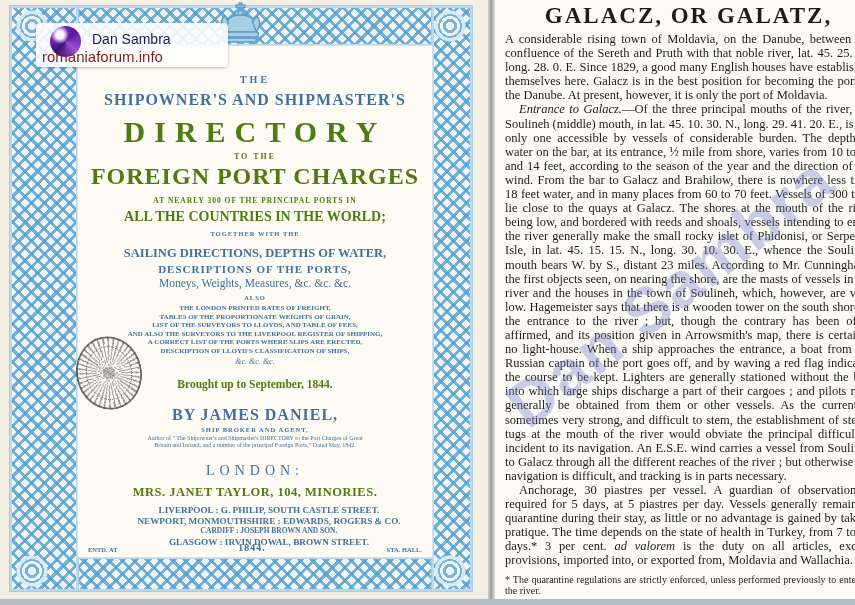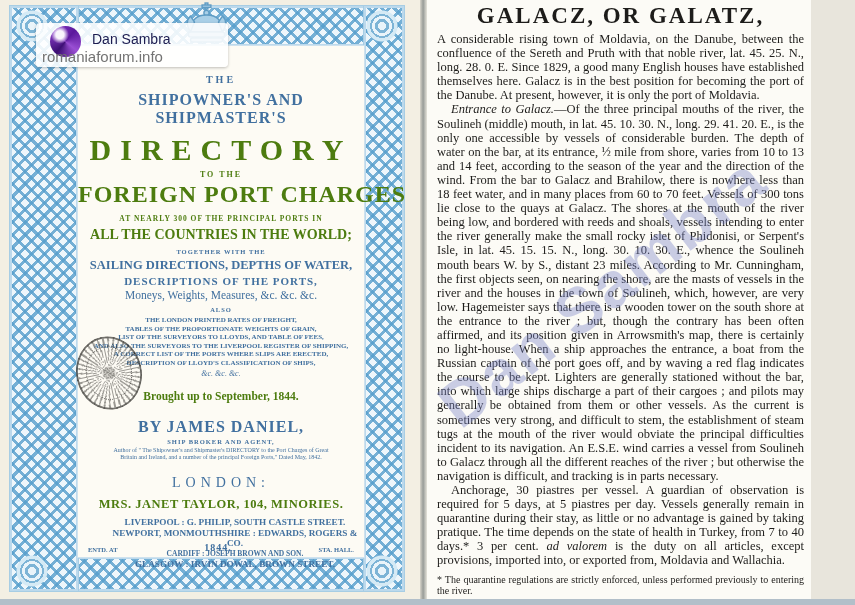--- a/index.html
+++ b/index.html
@@ -1,21 +1,21 @@
 <!DOCTYPE html>
 <html><head>
 <meta charset="utf-8">
 <style>
   * { box-sizing: border-box; margin: 0; padding: 0; }
   html,body { width:855px; height:605px; }
   body { font-family: "Liberation Serif", "DejaVu Serif", serif; background:#e8e5dc; overflow:hidden; }
   .scan { position:relative; width:855px; height:605px; display:flex; background:#e8e5dc; }
 
   
-  .left-page { position:relative; width:420px; height:605px; background:#f3efe3; overflow:hidden; flex:none; }
+  .left-page { position:relative; width:488px; height:605px; background:#f3efe3; overflow:hidden; flex:none; }
   .lattice {
     position:absolute;
     background-color:#eef6fb;
     background-image:
       repeating-linear-gradient(45deg,  rgba(86,158,204,.8) 0 3px, rgba(255,255,255,0) 3px 9px),
       repeating-linear-gradient(135deg, rgba(86,158,204,.8) 0 3px, rgba(255,255,255,0) 3px 9px);
     box-shadow: inset 0 0 0 2px #bcd9ec, 0 0 0 1px #a7cde4;
   }
   .frame-top    { left:10px; top:6px;  right:16px; height:40px; }
   .frame-bottom { left:10px; bottom:14px; right:16px; height:34px; }
@@ -32,21 +32,21 @@
   .blue   { color:#41709f; }
   .red    { color:#4d7c0f; }
   .t-the        { font-size:10px; letter-spacing:3px; font-weight:bold; }
   .t-ship       { font-size:16px; font-weight:bold; letter-spacing:1px; margin-top:6px; }
   .t-directory  { font-size:30px; font-weight:bold; letter-spacing:9px; margin-top:6px; }
   .t-tothe      { font-size:8px;  font-weight:bold; letter-spacing:2px; margin-top:3px; }
   .t-foreign    { font-size:24px; font-weight:bold; letter-spacing:1px; margin-top:2px; white-space:nowrap; }
   .t-nearly     { font-size:7.5px; font-weight:bold; letter-spacing:1px; margin-top:6px; }
   .t-allthe     { font-size:14px; font-weight:bold; margin-top:4px; }
   .t-tiny-label { font-size:6.5px; font-weight:bold; letter-spacing:1px; margin-top:5px; }
-  .t-blue-big   { font-size:12.5px; font-weight:bold; margin-top:3px; }
+  .t-blue-big   { font-size:12.5px; font-weight:bold; margin-top:9px; }
   .t-blue-mid   { font-size:11px;  font-weight:bold; letter-spacing:1px; margin-top:2px; }
   .t-moneys     { font-size:11.5px; margin-top:2px; }
   .t-small      { font-size:7px; font-weight:bold; line-height:8.6px; }
   .t-etc        { font-size:8px; font-style:italic; margin-top:1px; }
   .t-brought    { font-size:11.5px; font-weight:bold; margin-top:12px; }
   .t-byjames    { font-size:16px; font-weight:bold; letter-spacing:1px; margin-top:16px; }
   .t-shipbroker { font-size:6.5px; font-weight:bold; letter-spacing:1px; margin-top:2px; }
   .t-credit     { font-size:6px; line-height:7.2px; width:232px; margin:2px auto 0; }
   .t-london     { font-size:14px; letter-spacing:5px; font-weight:normal; margin-top:14px; }
   .t-mrsjanet   { font-size:12.5px; font-weight:bold; letter-spacing:.5px; margin-top:6px; }
@@ -79,21 +79,21 @@
 
   
   .badge { position:absolute; left:36px; top:23px; width:192px; height:44px; z-index:9;
     background:rgba(255,255,255,.88); border-radius:4px; box-shadow:0 1px 3px rgba(0,0,0,.25);
     font-family:"Liberation Sans", sans-serif; }
   .badge-sphere { position:absolute; left:14px; top:3px; width:31px; height:31px; border-radius:50%;
     background:
       radial-gradient(circle at 32% 28%, rgba(255,255,255,.95) 0 4px, rgba(255,255,255,0) 9px),
       conic-gradient(from 40deg, #5b189c, #9a4fd4, #3c0f73, #8a3cc9, #5b189c); }
   .badge-name { position:absolute; left:56px; top:8px; font-size:14px; color:#1c1c50; }
-  .badge-site { position:absolute; left:6px; top:25px; font-size:15px; color:#737373; }
+  .badge-site { position:absolute; left:6px; top:25px; font-size:15px; color:#7f1d1d; }
 
   .scanner-strip { position:absolute; left:0; right:0; bottom:0; height:6px; background:#b2bfc9; z-index:8; }
 </style>
 </head>
 <body>
 
 <div class="scan">
 
   <div class="left-page">
     <div class="lattice frame-top"></div>

